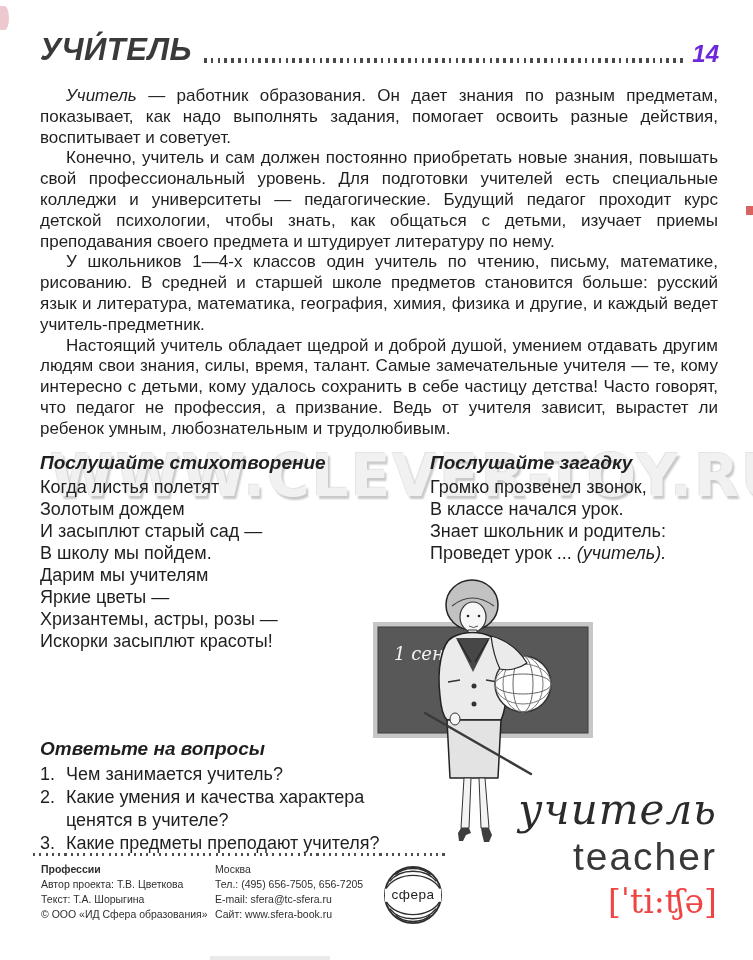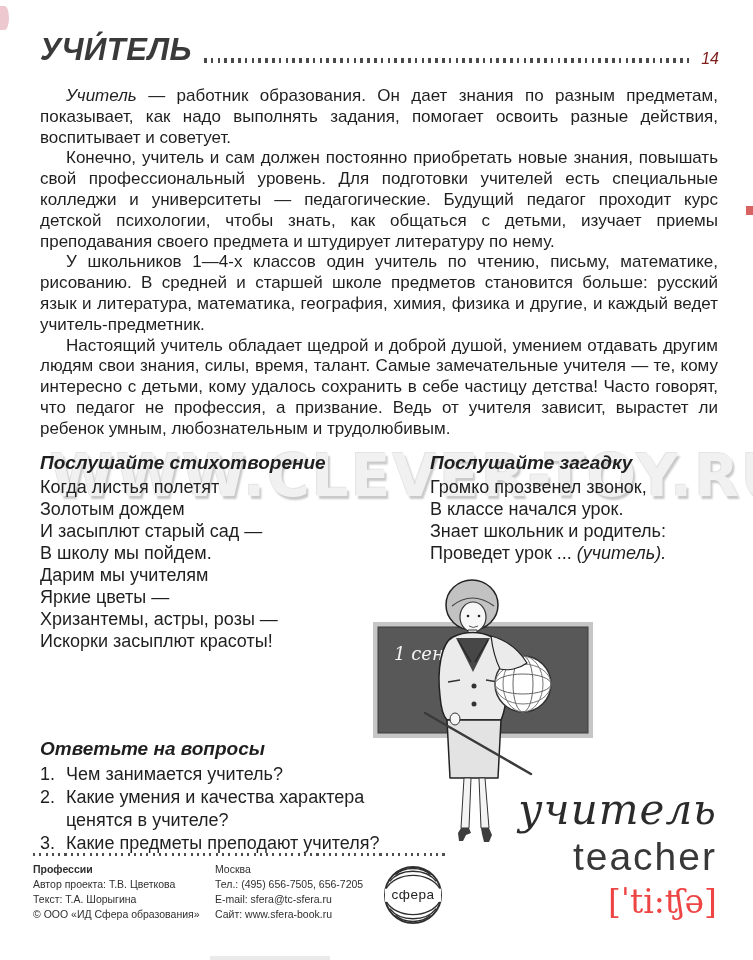--- a/index.html
+++ b/index.html
@@ -6,21 +6,21 @@
   .page {
     position:relative; width:753px; height:960px; margin:0 auto;
     background:#ffffff; overflow:hidden;
     font-family:"Liberation Sans", sans-serif; color:#1f1f1f;
   }
   
   .header { position:absolute; left:40px; right:34px; top:32px; display:flex; align-items:flex-end; z-index:2; }
   .title { font-size:31px; font-weight:bold; font-style:italic; color:#3a3a3a; letter-spacing:.5px; white-space:nowrap; }
   .leader { flex:1; height:5px; margin:0 8px 5px 12px;
     background-image:repeating-linear-gradient(90deg,#4a4a4a 0 2.6px, transparent 2.6px 6.8px); }
-  .pagenum { font-size:16px; font-style:italic; font-weight:normal; color:#7f1d1d; }
+  .pagenum { font-size:24px; font-style:italic; font-weight:bold; color:#6d28d9; }
   
   .bodytext { position:absolute; left:40px; top:86px; width:678px; z-index:2;
     font-size:17px; line-height:20.8px; text-align:justify; }
   .bodytext p { margin:0; text-indent:26px; }
   .ital { font-style:italic; }
   
   .watermark { position:absolute; left:50px; top:442px; width:720px; z-index:1;
     font-family:"DejaVu Sans", sans-serif; font-weight:bold; font-size:58px; letter-spacing:2px;
     color:#f1f1f1; text-shadow:2px 3px 2px #c9c9c9, -1px -1px 0 #e4e4e4; white-space:nowrap; }
   
@@ -34,21 +34,21 @@
   .q-row { display:flex; margin-top:1px; }
   .q-num { width:26px; flex:0 0 26px; }
   .q-text { width:345px; }
   
   .illustration { position:absolute; left:368px; top:576px; width:250px; height:288px; z-index:2; }
   
   .footer-dots { position:absolute; left:33px; top:853px; width:412px; height:3px; z-index:2;
     background-image:repeating-linear-gradient(90deg,#4f4f4f 0 2px, transparent 2px 6.3px); }
   .footer { position:absolute; left:33px; top:862px; width:420px; z-index:2;
     font-size:10.5px; line-height:15px; color:#2f2f2f; }
-  .footer-col1 { position:absolute; left:0; top:0; width:185px; }
+  .footer-col1 { position:absolute; left:8px; top:0; width:185px; }
   .footer-col2 { position:absolute; left:182px; top:0; width:175px; }
   .footer-bold { font-weight:bold; }
   .footer-logo { position:absolute; left:349px; top:2px; width:62px; height:62px; }
   
   .vocab { position:absolute; right:36px; top:786px; z-index:2; text-align:right; color:#2b2b2b; }
   .vocab-ru { font-family:"DejaVu Serif", serif; font-style:italic; font-size:42px; line-height:48px; letter-spacing:1px; }
   .vocab-en { font-size:39px; line-height:46px; letter-spacing:2px; color:#383838; }
   .vocab-tr { font-family:"DejaVu Serif", serif; font-size:33px; line-height:44px; color:#ef4444; }
   
   .smudge-tl { position:absolute; left:0; top:6px; width:9px; height:24px; background:#e3aab6; opacity:.65; border-radius:0 60% 60% 0; z-index:3; }

